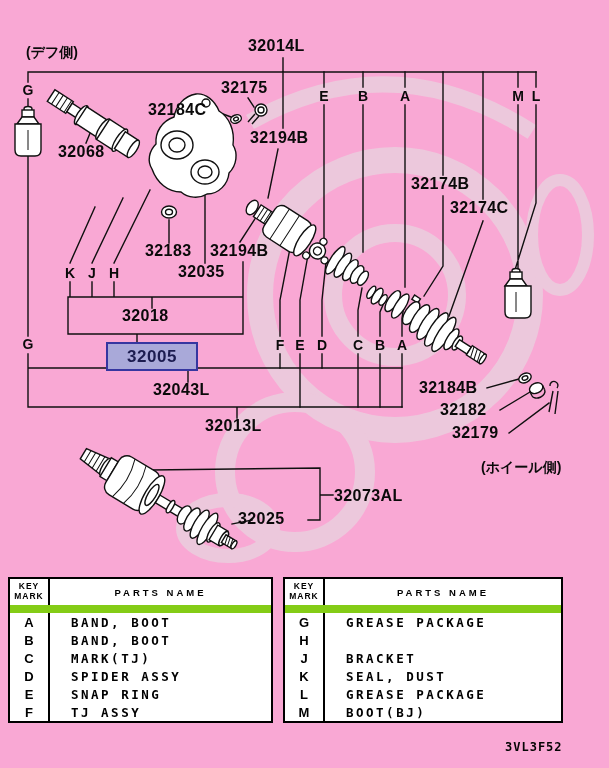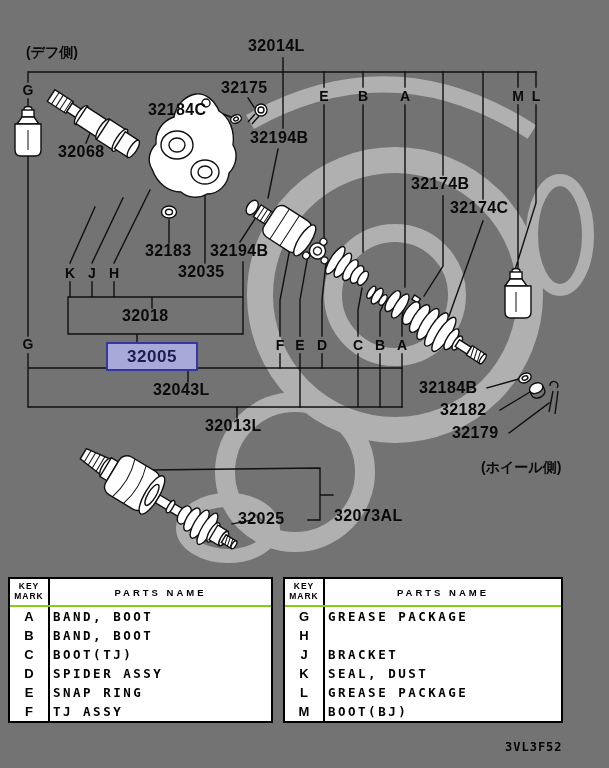--- a/index.html
+++ b/index.html
@@ -1,40 +1,40 @@
 <!DOCTYPE html>
 <html><head>
 <meta charset="utf-8">
 <style>
   html,body{margin:0;padding:0;background:#fff;}
-  #stage{position:relative;width:609px;height:768px;background:#737373;overflow:hidden;
+  #stage{position:relative;width:609px;height:768px;background:#f9a8d4;overflow:hidden;
          font-family:"Liberation Sans",sans-serif;}
   #art{position:absolute;left:0;top:0;}
   .plabel{position:absolute;font:bold 16px "Liberation Sans",sans-serif;color:#0a0a0a;
           letter-spacing:.4px;white-space:nowrap;line-height:1;text-align:center;}
   .jlabel{position:absolute;font:bold 14px "Liberation Sans",sans-serif;color:#0a0a0a;
           white-space:nowrap;line-height:1;}
   .kletter{position:absolute;width:14px;text-align:center;color:#0a0a0a;
            font:bold 14px "Liberation Sans",sans-serif;line-height:1;}
   #hl-box{position:absolute;left:106px;top:342px;width:88px;height:25px;
           display:flex;align-items:center;justify-content:center;
           font:bold 17px "Liberation Sans",sans-serif;letter-spacing:.5px;cursor:pointer;}
   
   .ktable{position:absolute;top:577px;height:142px;border:2px solid #000;background:#fff;
           display:flex;flex-direction:column;}
-  .khead{display:flex;height:26px;border-bottom:2px solid #84cc16;flex:none;}
+  .khead{display:flex;height:26px;border-bottom:8px solid #84cc16;flex:none;}
   .kheadcol{width:38px;border-right:2px solid #000;display:flex;flex-direction:column;
             align-items:center;justify-content:center;font:bold 8.5px "Liberation Sans",sans-serif;
             letter-spacing:1px;line-height:1.15;flex:none;}
   .nheadcol{flex:1;display:flex;align-items:center;justify-content:center;
             font:bold 9.5px "Liberation Sans",sans-serif;letter-spacing:3px;}
   .krow{display:flex;flex:1;align-items:center;}
   .kcell{width:38px;border-right:2px solid #000;align-self:stretch;display:flex;
          align-items:center;justify-content:center;font:bold 13px "Liberation Sans",sans-serif;flex:none;}
-  .ncell{padding-left:3px;font:bold 12.5px "DejaVu Sans Mono",monospace;letter-spacing:2.5px;
+  .ncell{padding-left:21px;font:bold 12.5px "DejaVu Sans Mono",monospace;letter-spacing:2.5px;
          white-space:nowrap;}
   #note{position:absolute;left:10px;top:736px;font:bold 12px "Liberation Sans",sans-serif;
         color:#050505;white-space:nowrap;}
   #fig-code{position:absolute;left:505px;top:740px;font:bold 12px "DejaVu Sans Mono",monospace;
         letter-spacing:1px;color:#050505;}
 </style>
 </head>
 <body>
 
 <div id="stage">
@@ -260,21 +260,21 @@
   <div class="plabel" style="left:450px;top:200px">32174C</div>
   <div class="plabel" style="left:145px;top:243px">32183</div>
   <div class="plabel" style="left:210px;top:243px">32194B</div>
   <div class="plabel" style="left:178px;top:264px">32035</div>
   <div class="plabel" style="left:122px;top:308px">32018</div>
   <div class="plabel" style="left:153px;top:382px">32043L</div>
   <div class="plabel" style="left:205px;top:418px">32013L</div>
   <div class="plabel" style="left:419px;top:380px">32184B</div>
   <div class="plabel" style="left:440px;top:402px">32182</div>
   <div class="plabel" style="left:452px;top:425px">32179</div>
-  <div class="plabel" style="left:334px;top:508px">32073AL</div>
+  <div class="plabel" style="left:334px;top:488px">32073AL</div>
   <div class="plabel" style="left:238px;top:511px">32025</div>
 
   <div id="hl-box" style="background: rgb(169, 169, 217); border: 2px solid rgb(54, 54, 160); color: rgb(28, 28, 80);">32005</div>
 
   <div class="kletter" style="left:21px;top:83px">G</div>
   <div class="kletter" style="left:21px;top:337px">G</div>
   <div class="kletter" style="left:317px;top:89px">E</div>
   <div class="kletter" style="left:356px;top:89px">B</div>
   <div class="kletter" style="left:398px;top:89px">A</div>
   <div class="kletter" style="left:511px;top:89px">M</div>
@@ -300,21 +300,21 @@
     <div class="krow">
       <div class="kcell">A</div>
       <div class="ncell">BAND, BOOT</div>
     </div>
     <div class="krow">
       <div class="kcell">B</div>
       <div class="ncell">BAND, BOOT</div>
     </div>
     <div class="krow">
       <div class="kcell">C</div>
-      <div class="ncell">BOOT(TJ)</div>
+      <div class="ncell">MARK(TJ)</div>
     </div>
     <div class="krow">
       <div class="kcell">D</div>
       <div class="ncell">SPIDER ASSY</div>
     </div>
     <div class="krow">
       <div class="kcell">E</div>
       <div class="ncell">SNAP RING</div>
     </div>
     <div class="krow">

